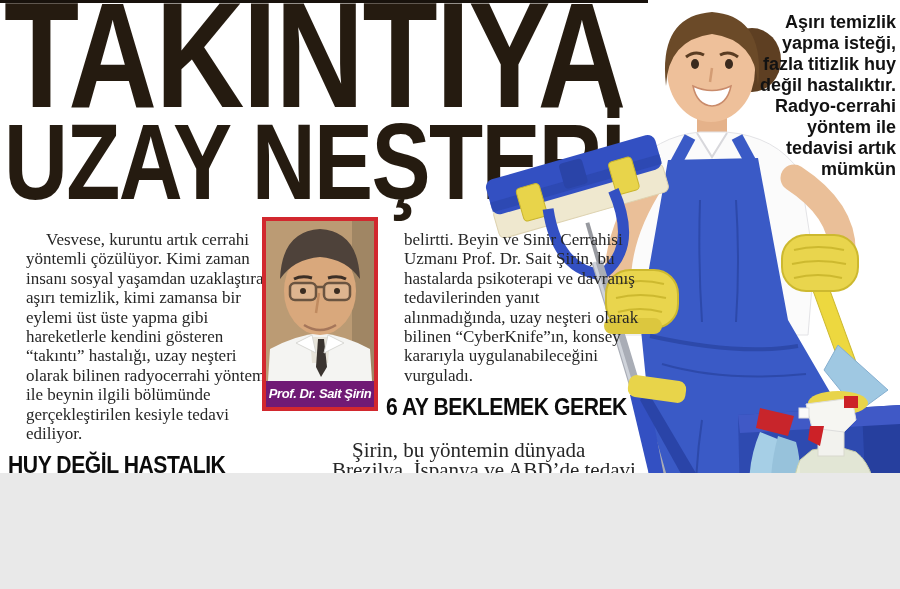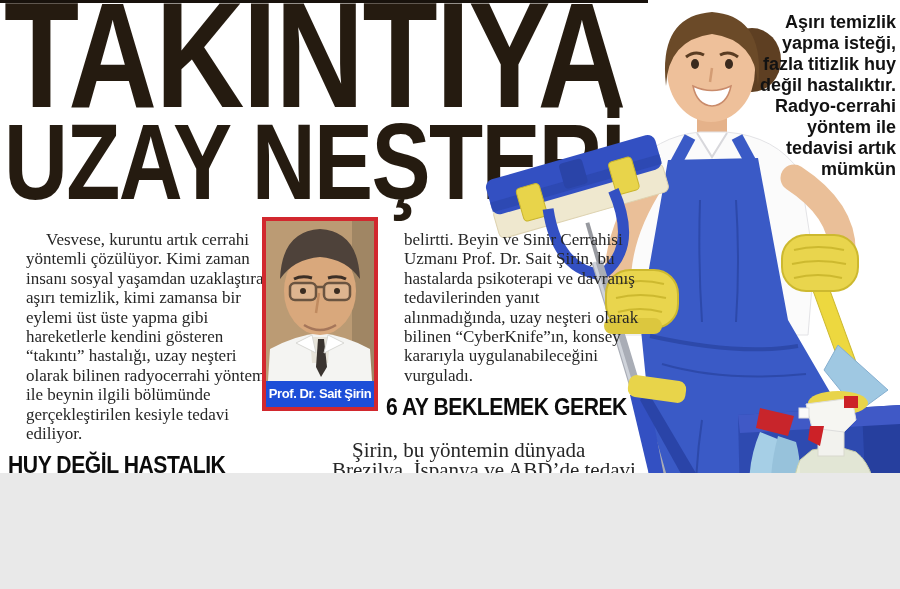--- a/index.html
+++ b/index.html
@@ -32,23 +32,23 @@
              transform:scaleX(.92); letter-spacing:-0.5px; z-index:3; }
   #sec1head { left:8px;  top:452px; }
   #sec2head { left:386px; top:394px; }
 
   .hl-green { background:#5ded5d; }
   .hl-cyan  { background:#55e2de; }
 
   .portrait { position:absolute; left:262px; top:217px; width:116px; margin:0;
               border:4px solid #d2282e; background:#bb9b74; z-index:3; box-sizing:border-box; }
   .portrait svg { display:block; }
-  .portrait figcaption { background:#1d4ed8; color:#ffffff; font-family:"Liberation Sans", sans-serif;
+  .portrait figcaption { background:#701a75; color:#ffffff; font-family:"Liberation Sans", sans-serif;
               font-weight:bold; font-size:13px; letter-spacing:-0.4px; text-align:center;
-              height:26px; line-height:26px; white-space:nowrap; overflow:hidden; }
+              height:26px; line-height:26px; white-space:nowrap; overflow:hidden;font-style:italic; }
 
   .bottom-rule { position:absolute; left:6px; top:578px; width:640px; height:2px; background:#dcdcda; z-index:3; }
 </style>
 </head>
 <body>
 
 <div class="page">
 
   <div class="topbar"></div>
 

